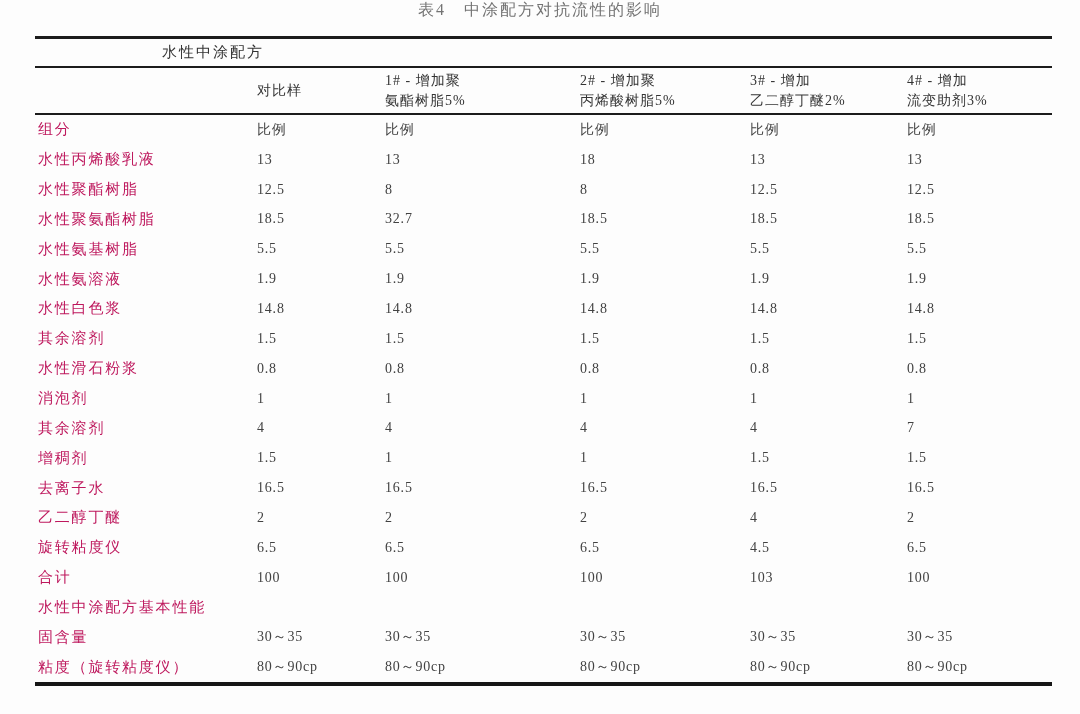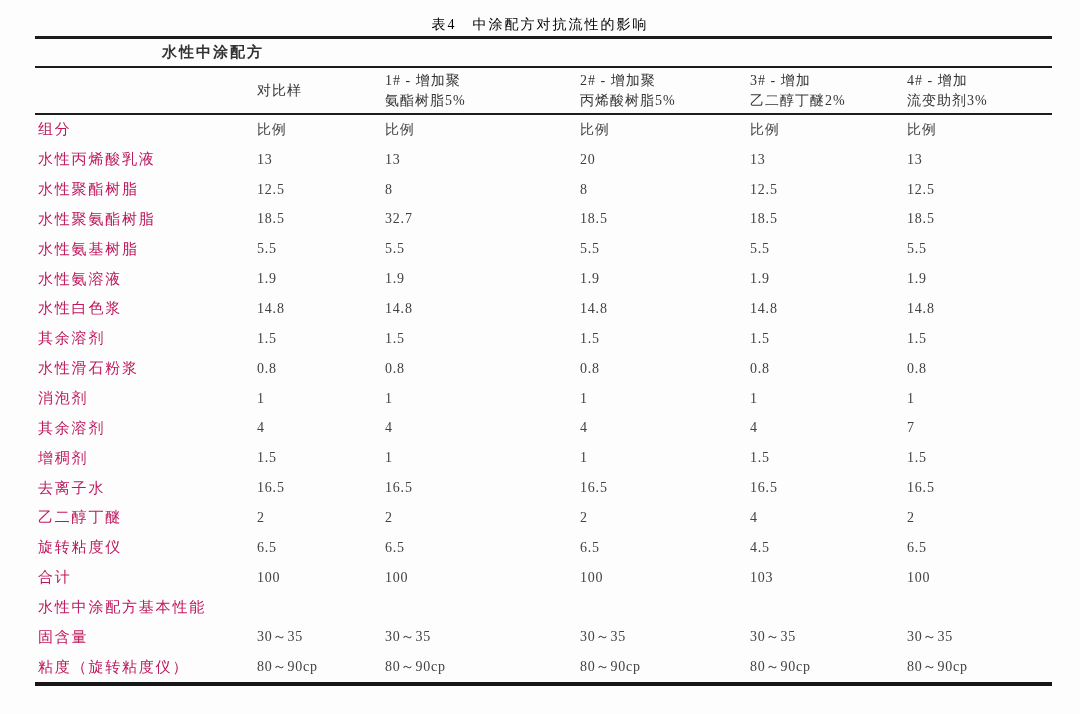--- a/index.html
+++ b/index.html
@@ -11,24 +11,24 @@
     position: relative;
     width: 1080px;
     height: 714px;
     background: #fdfdfd;
     font-family: "Liberation Serif", "DejaVu Serif", serif;
     color: #3a3a3a;
     overflow: hidden;
   }
   .caption {
     text-align: center;
-    padding-top: 16px;
-    font-size: 14px;
+    padding-top: 0;
+    font-size: 16px;
     letter-spacing: 2px;
-    color: #000000;
+    color: #737373;
     white-space: pre;
   }
   table.formula {
     position: absolute;
     left: 35px;
     top: 36px;
     width: 1017px;
     border-collapse: collapse;
     table-layout: fixed;
     border-top: 3px solid #1c1c1c;
@@ -36,21 +36,20 @@
   }
   td { padding: 0; vertical-align: middle; overflow: hidden; white-space: nowrap; }
 
   tr.group-row td {
     height: 27px;
     border-bottom: 2px solid #1c1c1c;
     font-size: 15px;
     letter-spacing: 2px;
     padding-left: 127px;
     color: #333333;
-    font-weight: bold;
   }
   tr.colhead-row td {
     height: 45px;
     border-bottom: 2px solid #1c1c1c;
     font-size: 14px;
     letter-spacing: 1px;
     color: #333333;
     line-height: 20px;
   }
   tr.colhead-row td .hl { display: block; }
@@ -117,21 +116,21 @@
           <td class="val">比例</td>
           <td class="val">比例</td>
           <td class="val">比例</td>
           <td class="val">比例</td>
           <td class="val">比例</td>
         </tr>
         <tr>
           <td class="lbl">水性丙烯酸乳液</td>
           <td class="val">13</td>
           <td class="val">13</td>
-          <td class="val">20</td>
+          <td class="val">18</td>
           <td class="val">13</td>
           <td class="val">13</td>
         </tr>
         <tr>
           <td class="lbl">水性聚酯树脂</td>
           <td class="val">12.5</td>
           <td class="val">8</td>
           <td class="val">8</td>
           <td class="val">12.5</td>
           <td class="val">12.5</td>

